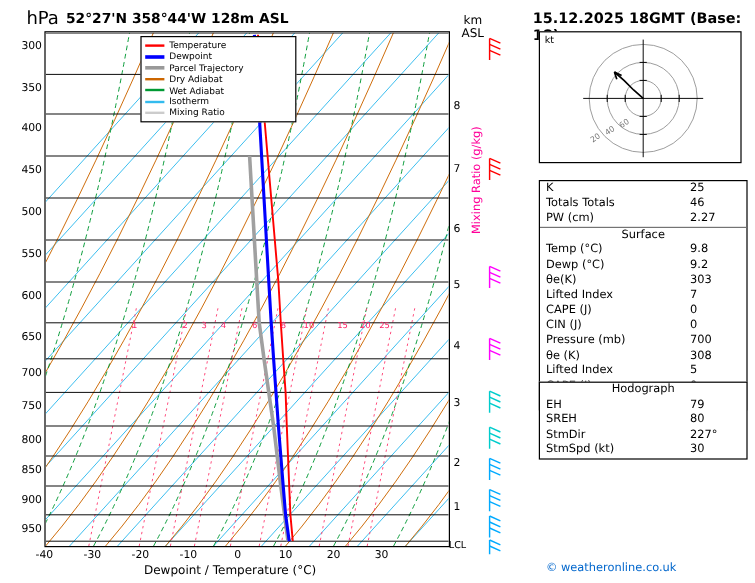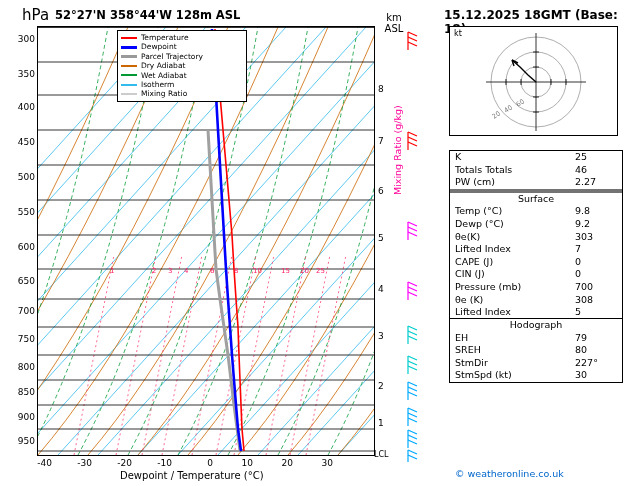--- a/index.html
+++ b/index.html
@@ -13,33 +13,33 @@
   #datehdr{left:444px;top:8px;font-size:12px;font-weight:bold;}
   
   #plot{left:37px;top:26px;width:338px;height:430px;border:1px solid #000;box-sizing:border-box;overflow:hidden;background:#fff;}
   #plotsvg{position:absolute;left:0;top:0;}
   
   #legend{position:absolute;left:79px;top:3px;width:122px;background:#fff;border:1px solid #000;padding:2px 3px;font-size:7.5px;line-height:9.4px;}
   #legend .row{display:flex;align-items:center;}
   #legend .sw{display:inline-block;width:16px;height:0;border-top-width:2px;border-top-style:solid;margin-right:4px;}
   
   .ytick{position:absolute;right:0;font-size:9px;text-align:right;width:30px;margin-top:13px;}
-  .xtick{position:absolute;top:0;font-size:9px;text-align:right;width:30px;}
+  .xtick{position:absolute;top:0;font-size:9px;text-align:center;width:30px;}
   #xaxislabel{left:120px;top:470px;font-size:10px;}
   #kmcol{left:376px;top:26px;width:34px;height:430px;}
   .kmtick{position:absolute;left:2px;font-size:9px;}
   #mixlabel{position:absolute;left:392px;top:195px;font-size:9.5px;color:#f09;transform:rotate(-90deg);transform-origin:left top;white-space:nowrap;}
   
   #hodo{left:449px;top:26px;width:169px;height:110px;border:1px solid #000;box-sizing:border-box;background:#fff;}
   #hodo .kt{position:absolute;left:4px;top:2px;font-size:8px;}
   
   .tbl{position:absolute;left:449px;width:174px;border:1px solid #000;box-sizing:border-box;background:#fff;font-size:9.5px;}
   .trow{display:flex;justify-content:space-between;padding:0 5px;line-height:12.6px;}
   .trow .v{min-width:42px;text-align:left;}
-  .sect{text-align:center;line-height:12.6px;border-top:4px solid #737373;}
+  .sect{text-align:center;line-height:12.6px;border-top:1px solid #737373;}
   #t1{top:150px;}
   #t2{top:318px;}
   #copy{left:455px;top:468px;font-size:9.5px;}
   .cblue{color:#06c;}
 </style>
 </head>
 <body>
 
 <div id="root">
 

